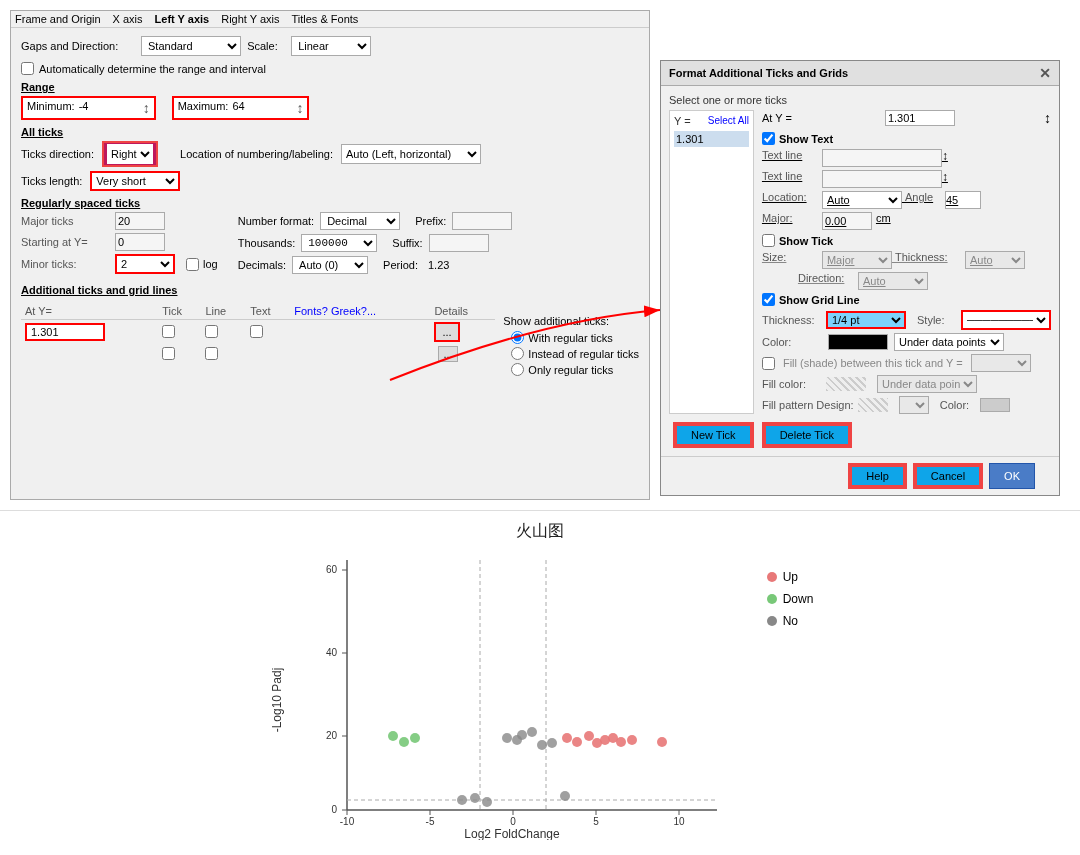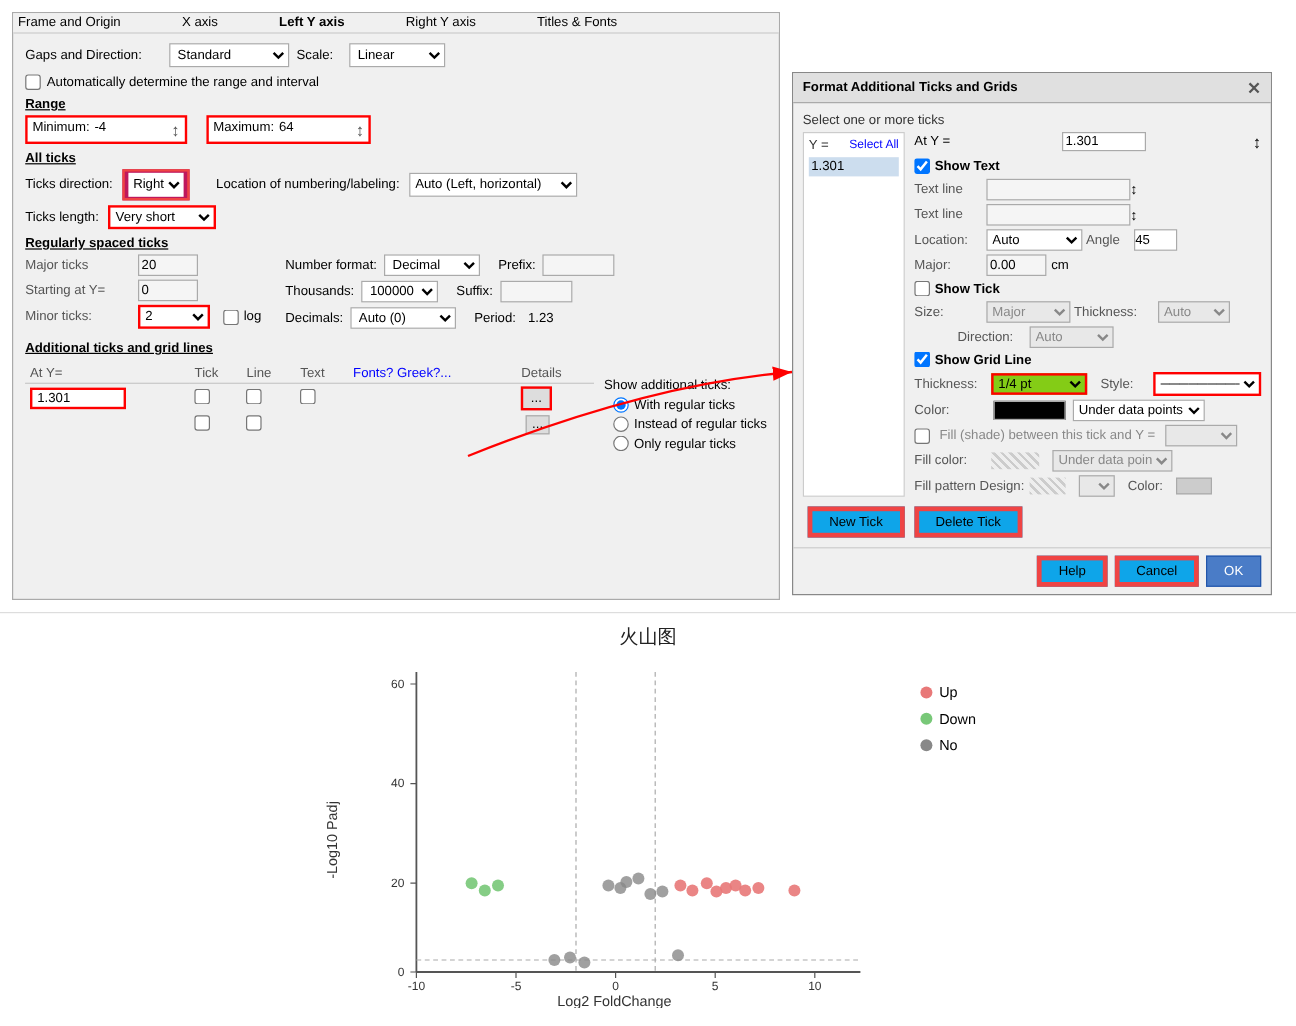--- a/index.html
+++ b/index.html
@@ -30,21 +30,20 @@
       margin: 10px;
       position: relative;
     }
 
     .menu-bar {
       display: flex;
       background: #f0f0f0;
       border-bottom: 1px solid #ccc;
       padding: 2px 4px;
       font-size: 11px;
-      gap: 39px;
     }
     .menu-bar span {
       margin-right: 12px;
       cursor: pointer;
     }
     .menu-bar span.active {
       font-weight: bold;
     }
 
     .panel-body {
@@ -303,23 +302,24 @@
     .checkbox-section input[type=checkbox] {
       margin-right: 4px;
     }
     .checkbox-section label {
       font-size: 11px;
       font-weight: bold;
     }
 
     .field-row {
       display: flex;
-      align-items: center;
+      align-items: flex-start;
       margin-bottom: 3px;
       gap: 0;
+      text-decoration: underline;
     }
     .field-label {
       font-size: 11px;
       min-width: 60px;
       color: #555;
     }
     .field-input {
       border: 1px solid #aaa;
       background: #f5f5f5;
       font-size: 11px;
@@ -355,21 +355,21 @@
     }
 
     .thickness-style-row {
       display: flex;
       align-items: center;
       gap: 4px;
       margin-bottom: 3px;
     }
     .thick-select-red {
       border: 2px solid red;
-      background: #84cc16;
+      background: #7dd3fc;
       font-size: 11px;
       height: 18px;
     }
     .style-select-red {
       border: 2px solid red;
       background: #fff;
       font-size: 11px;
       height: 60px;
       width: 90px;
     }
@@ -415,21 +415,21 @@
     .fill-pattern-row {
       display: flex;
       align-items: center;
       gap: 4px;
     }
 
     .dialog-buttons {
       display: flex;
       justify-content: flex-end;
       gap: 6px;
-      padding: 6px 8px;
+      padding: 6px 24px;
       border-top: 1px solid #ccc;
     }
     .dialog-btn {
       font-size: 11px;
       padding: 3px 14px;
       cursor: pointer;
       background: #0ea5e9;
       border: 4px solid #ef4444;
     }
     .dialog-btn-ok {
@@ -634,30 +634,30 @@
             <span>Number format:</span>
             <select class="form-select small-select" style="width:80px;">
               <option>Decimal</option>
             </select>
             &nbsp;
             <span>Prefix:</span>
             <input type="text" class="reg-input" value="" style="width: 60px;">
           </div>
           <div class="num-format-row">
             <span>Thousands:</span>
-            <select class="form-select small-select" style="width:64px;">
+            <select class="form-select small-select" style="width:76px;font-family:Liberation Mono, monospace;">
               <option>100000</option>
             </select>
             &nbsp;
             <span>Suffix:</span>
             <input type="text" class="reg-input" value="" style="width: 60px;">
           </div>
           <div class="num-format-row">
             <span>Decimals:</span>
-            <select class="form-select small-select" style="width:88px;">
+            <select class="form-select small-select" style="width:76px;">
               <option>Auto (0)</option>
             </select>
             &nbsp;
             <span>Period:</span>
             <span style="font-size:11px;margin-left:4px;">1.23</span>
           </div>
         </div>
       </div>
 
       <div class="section-title">Additional ticks and grid lines</div>

